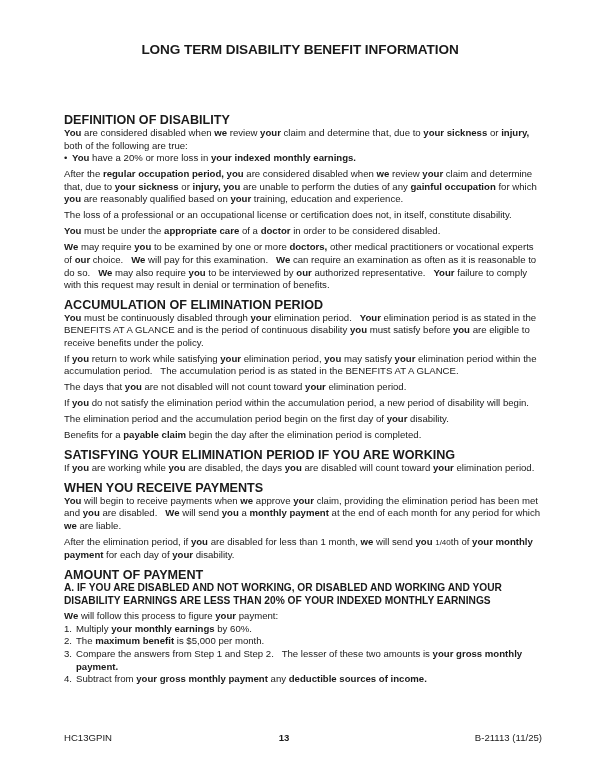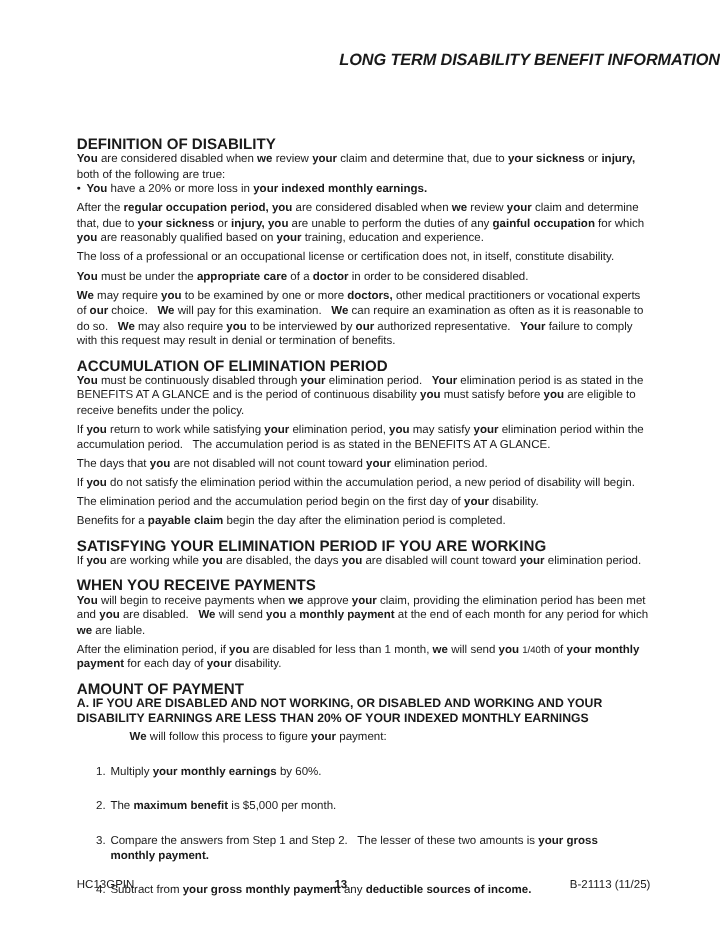--- a/index.html
+++ b/index.html
@@ -1,27 +1,27 @@
 <!DOCTYPE html>
 <html><head>
 <meta charset="utf-8">
 <style>
   html, body { margin: 0; padding: 0; background: #ffffff; }
   body { width: 600px; height: 776px; position: relative; overflow: hidden;
          font-family: "Liberation Sans", sans-serif; color: #1a1a1a; }
-  .page-title { position: absolute; top: 42px; left: 0; width: 600px; text-align: right;
-                font-weight: bold; font-size: 13.6px; letter-spacing: -0.1px; font-style: italic; }
+  .page-title { position: absolute; top: 42px; left: 0; width: 600px; text-align: center;
+                font-weight: bold; font-size: 13.6px; letter-spacing: -0.1px; }
   .content { position: absolute; top: 113px; left: 64px; width: 478px; }
   .section-heading { font-weight: bold; font-size: 12.6px; line-height: 14px; margin: 0; }
   .sub-heading { font-weight: bold; font-size: 10.2px; line-height: 12.6px; margin: 0 0 3px 0; }
   .para { font-size: 9.6px; line-height: 12.6px; margin: 0 0 3.4px 0; }
   .para b { font-weight: bold; }
   .bullet { font-size: 9.6px; line-height: 12.6px; margin: 0; padding-left: 0; }
   .bullet-mark { display: inline-block; width: 8px; }
-  .numbered { font-size: 9.6px; line-height: 12.6px; margin: 16px; padding-left: 12px; text-indent: -12px; }
+  .numbered { font-size: 9.6px; line-height: 12.6px; margin: 0; padding-left: 12px; text-indent: -12px; }
   .num-mark { display: inline-block; width: 12px; text-indent: 0; }
   .sec { margin-top: 6px; }
   .sec-first { margin-top: 0; }
   .footer { position: absolute; top: 732px; left: 64px; width: 478px; font-size: 9.6px; height: 14px; }
   .footer .f-left { position: absolute; left: 0; }
   .footer .f-center { position: absolute; left: 0; width: 440px; text-align: center; font-weight: bold; }
   .footer .f-right { position: absolute; right: 0; }
   .small-frac { font-size: 8px; }
 </style>
 </head>
@@ -53,21 +53,21 @@
       <p class="para"><span>If </span><b>you</b><span> are working while </span><b>you</b><span> are disabled, the days </span><b>you</b><span> are disabled will count toward </span><b>your</b><span> elimination period.</span></p>
     </div>
     <div class="sec">
       <h2 class="section-heading">WHEN YOU RECEIVE PAYMENTS</h2>
       <p class="para"><b>You</b><span> will begin to receive payments when </span><b>we</b><span> approve </span><b>your</b><span> claim, providing the elimination period has been met and </span><b>you</b><span> are disabled.&nbsp;&nbsp; </span><b>We</b><span> will send </span><b>you</b><span> a </span><b>monthly payment</b><span> at the end of each month for any period for which </span><b>we</b><span> are liable.</span></p>
       <p class="para"><span>After the elimination period, if </span><b>you</b><span> are disabled for less than 1 month, </span><b>we</b><span> will send </span><b>you</b><span> </span><span class="small-frac">1/40</span><span>th of </span><b>your monthly payment</b><span> for each day of </span><b>your</b><span> disability.</span></p>
     </div>
     <div class="sec">
       <h2 class="section-heading">AMOUNT OF PAYMENT</h2>
       <h3 class="sub-heading">A. IF YOU ARE DISABLED AND NOT WORKING, OR DISABLED AND WORKING AND YOUR DISABILITY EARNINGS ARE LESS THAN 20% OF YOUR INDEXED MONTHLY EARNINGS</h3>
-      <p class="para" style="margin-bottom: 0px; margin-left: 44px;"><b>We</b><span> will follow this process to figure </span><b>your</b><span> payment:</span></p>
+      <p class="para" style="margin-bottom: 0px;"><b>We</b><span> will follow this process to figure </span><b>your</b><span> payment:</span></p>
       <p class="numbered"><span class="num-mark">1.</span><span>Multiply </span><b>your monthly earnings</b><span> by 60%.</span></p>
       <p class="numbered"><span class="num-mark">2.</span><span>The </span><b>maximum benefit</b><span> is $5,000 per month.</span></p>
       <p class="numbered"><span class="num-mark">3.</span><span>Compare the answers from Step 1 and Step 2.&nbsp;&nbsp; The lesser of these two amounts is </span><b>your gross monthly payment.</b></p>
       <p class="numbered"><span class="num-mark">4.</span><span>Subtract from </span><b>your gross monthly payment</b><span> any </span><b>deductible sources of income.</b></p>
     </div>
   </div>
 
 <div class="footer">
   <span class="f-left">HC13GPIN</span>
   <span class="f-center">13</span>

